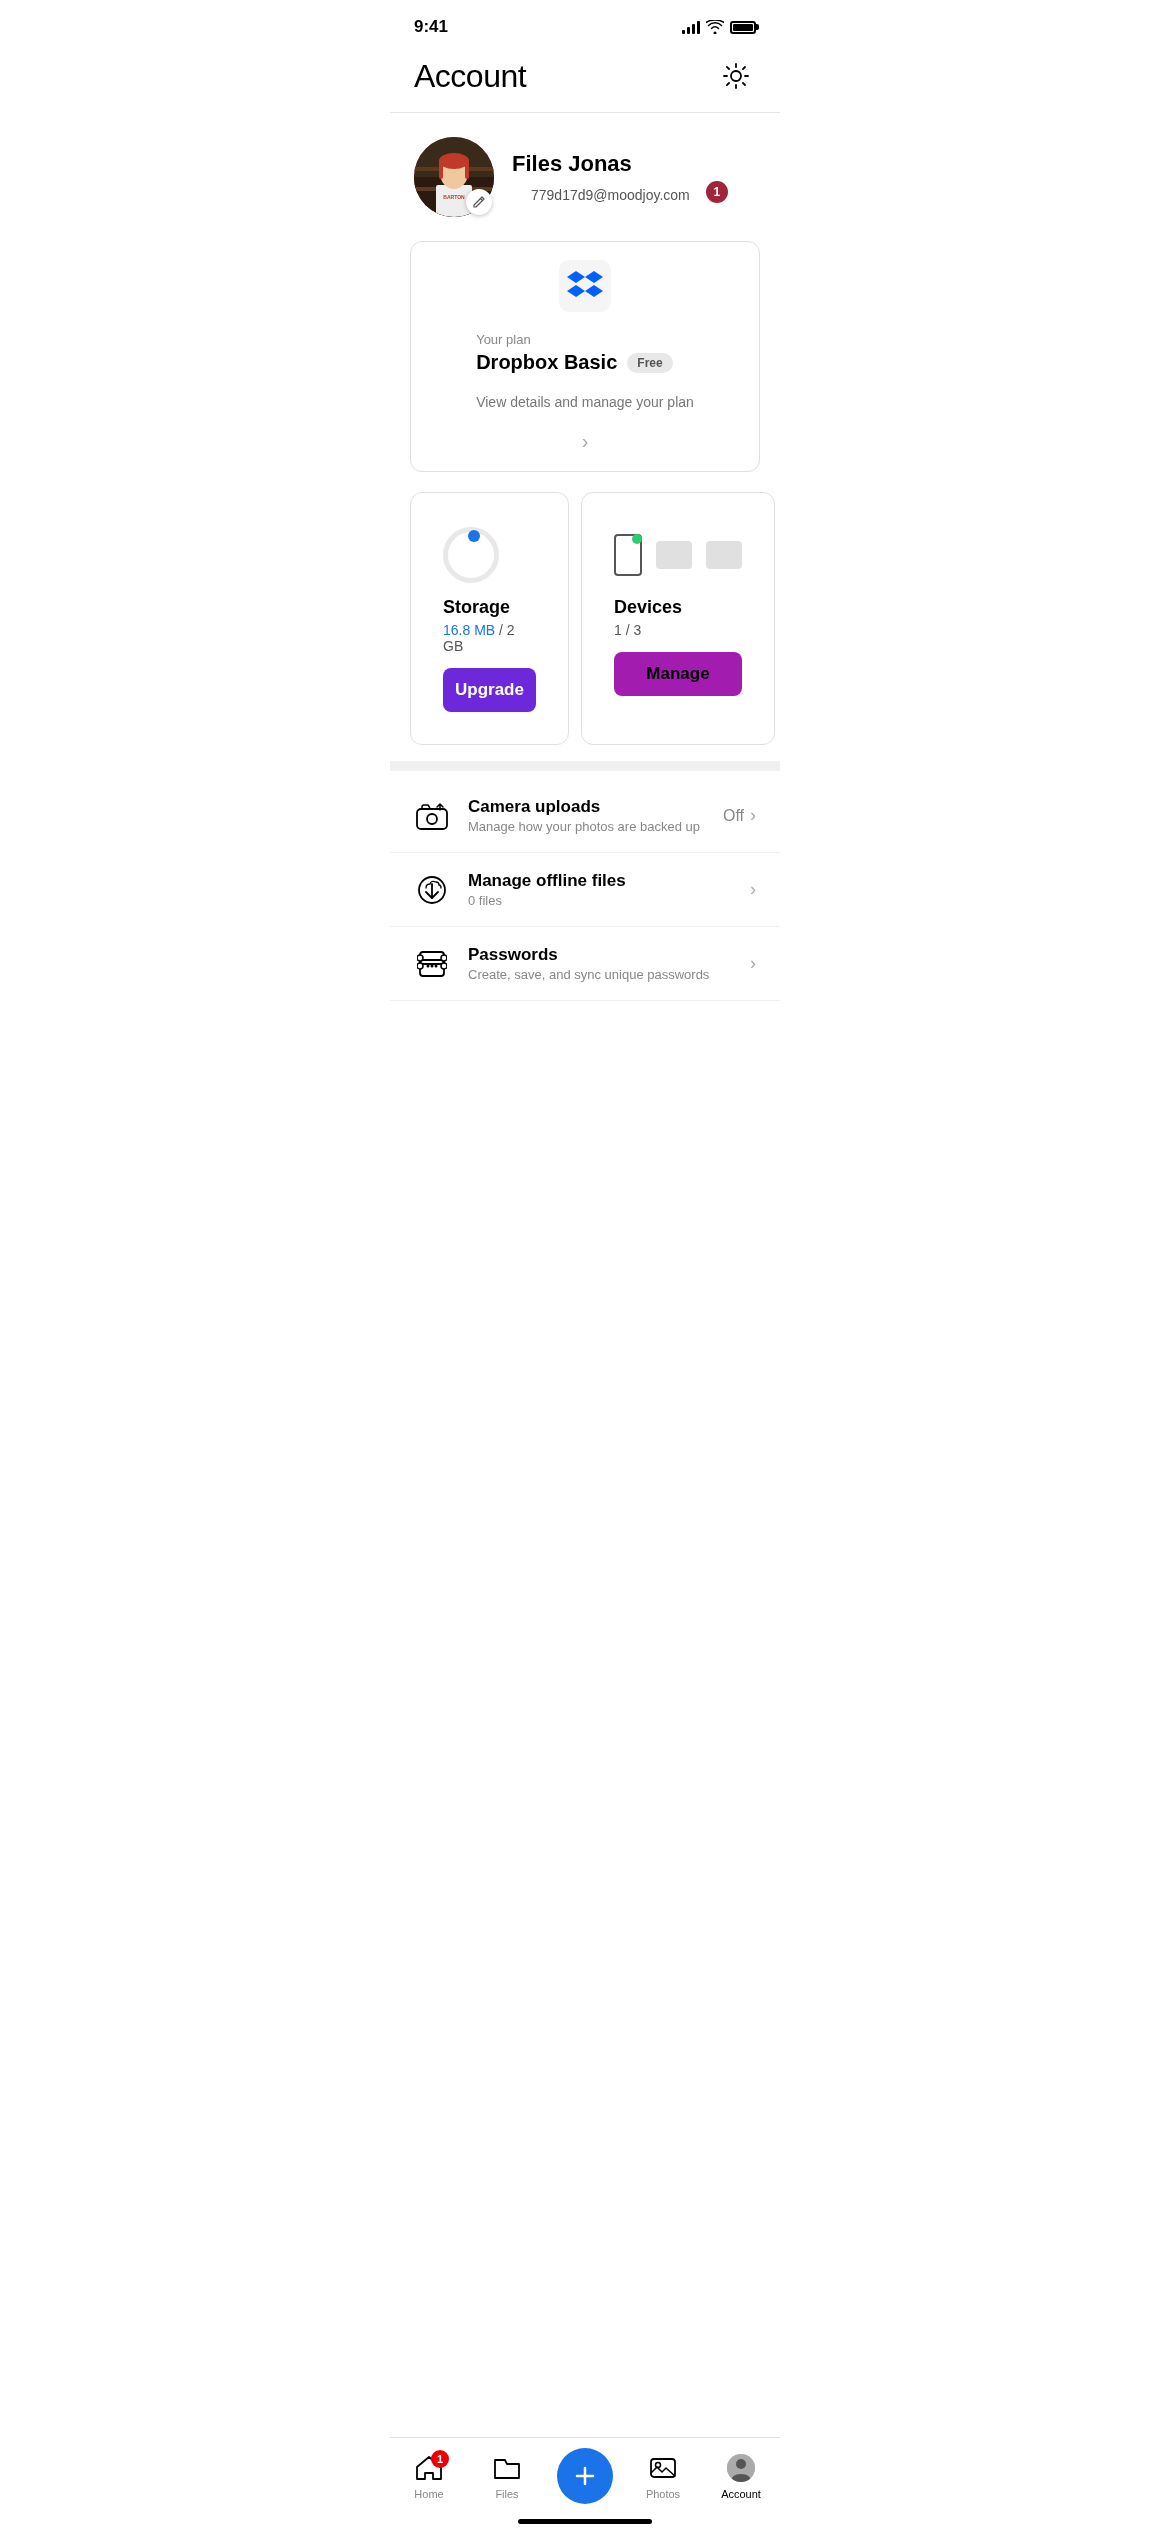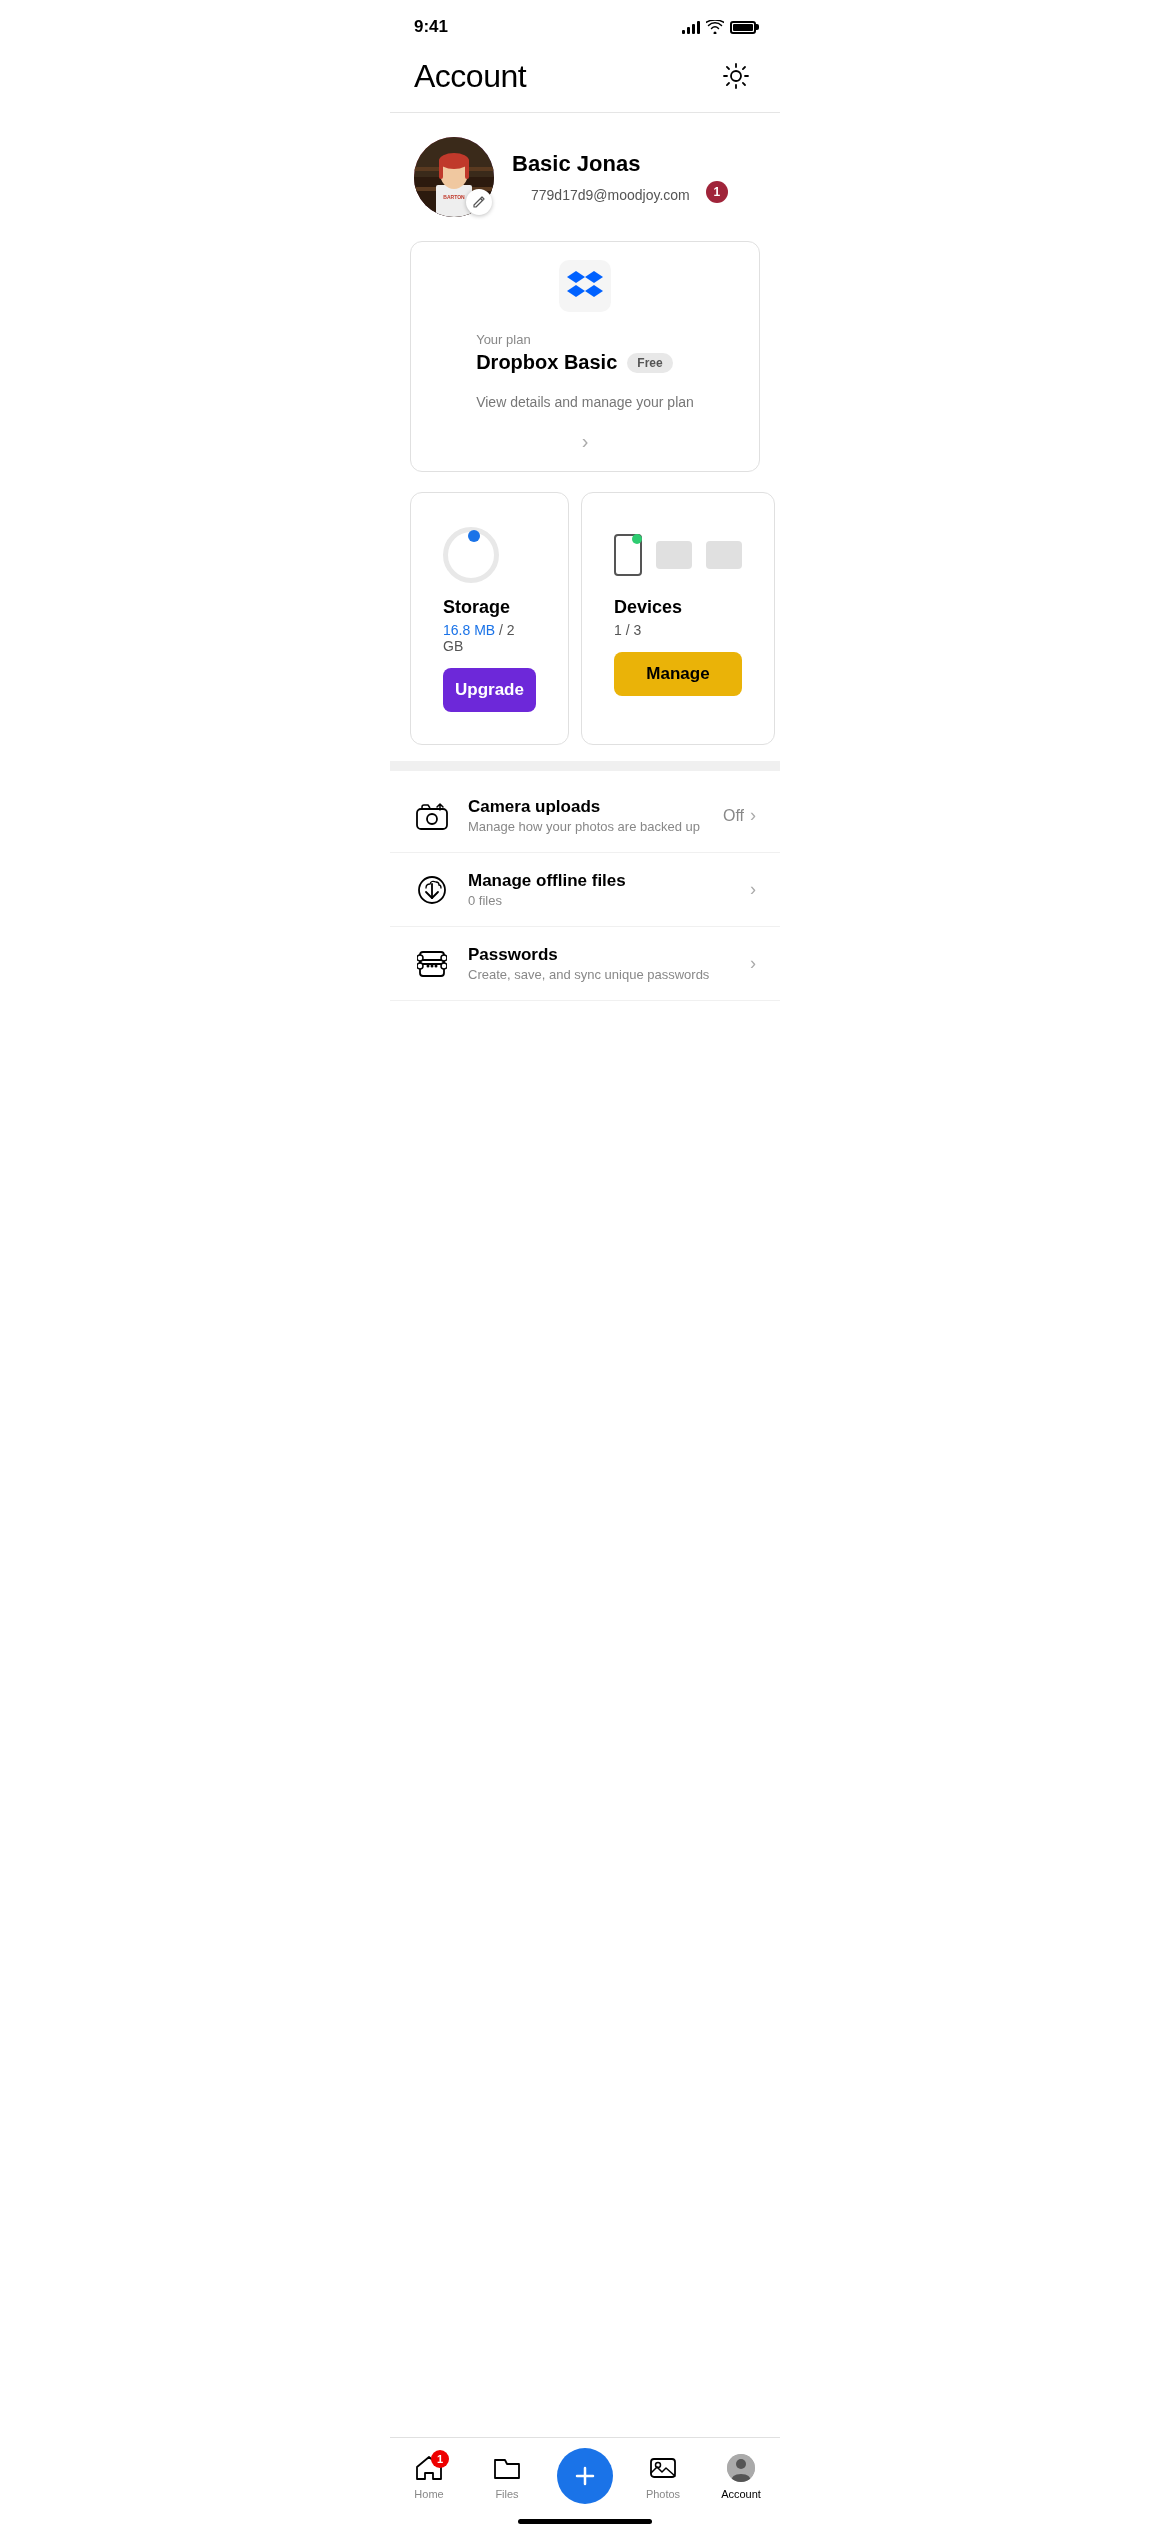--- a/index.html
+++ b/index.html
@@ -315,21 +315,21 @@
       border-radius: 8px;
       padding: 12px;
       font-size: 17px;
       font-weight: 600;
       cursor: pointer;
       text-align: center;
     }
 
     .manage-btn {
       width: 100%;
-      background: #eab308;
+      background: #a21caf;
       color: #000;
       border: none;
       border-radius: 8px;
       padding: 12px;
       font-size: 17px;
       font-weight: 600;
       cursor: pointer;
       text-align: center;
     }
 
@@ -573,21 +573,21 @@
     </div>
     <div class="edit-avatar-btn">
       <svg width="14" height="14" viewBox="0 0 14 14" fill="none">
         <path d="M10 2l2 2-8 8H2v-2L10 2z" stroke="#555" stroke-width="1.2" fill="none" stroke-linejoin="round"></path>
         <path d="M8.5 3.5l2 2" stroke="#555" stroke-width="1.2"></path>
       </svg>
     </div>
   </div>
 
   <div class="profile-info">
-    <div class="profile-name">Basic Jonas</div>
+    <div class="profile-name">Files Jonas</div>
     <div class="profile-email-row">
       <span class="profile-email">779d17d9@moodjoy.com</span>
       <div class="notification-badge">1</div>
     </div>
   </div>
 </div>
 
 <div class="plan-card">
   <div class="dropbox-logo-box">
 

